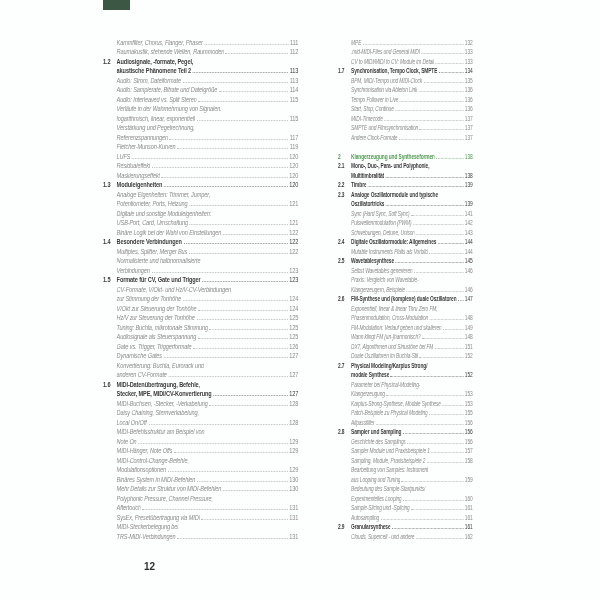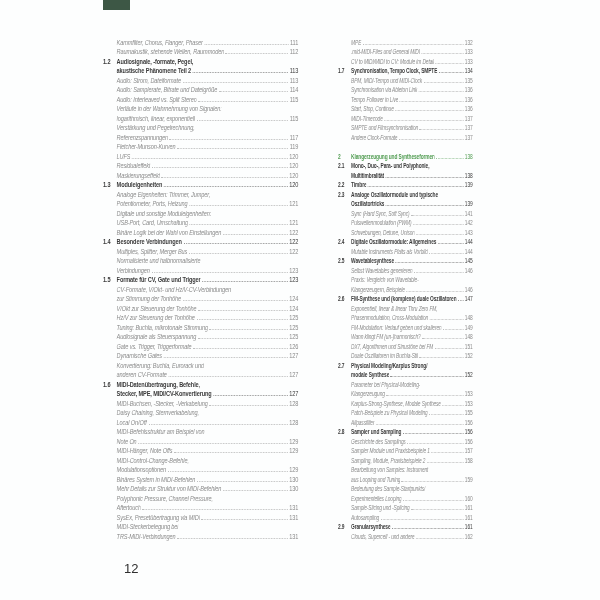--- a/index.html
+++ b/index.html
@@ -29,22 +29,22 @@
   .txt{flex:0 1 auto;white-space:nowrap;overflow:hidden;}
   .fill{flex:1 1 auto;min-width:2px;border-bottom:1px dotted currentColor;opacity:.55;margin:0 2px 2px 2px;}
   .pg{flex:0 0 auto;}
   .line.h{color:var(--heading-text);}
   .line.h .txt{font-weight:bold;}
   .line.i .txt{font-style:italic;}
   .line.c{color:var(--chapter-green);}
   .line.c .num{color:var(--chapter-green);}
   .line.c .txt{font-weight:bold;}
   .folio{
-    position:absolute;left:124px;top:561px;
-    font-size:13px;font-weight:normal;color:#2f2f2f;letter-spacing:0;
+    position:absolute;left:144px;top:561px;
+    font-size:10px;font-weight:bold;color:#2f2f2f;letter-spacing:0;
   }
 </style>
 </head>
 <body>
 
 <div class="book-tab"></div>
 
 <div class="col col-left">
     <div class="line i">
       <span class="num"></span>

